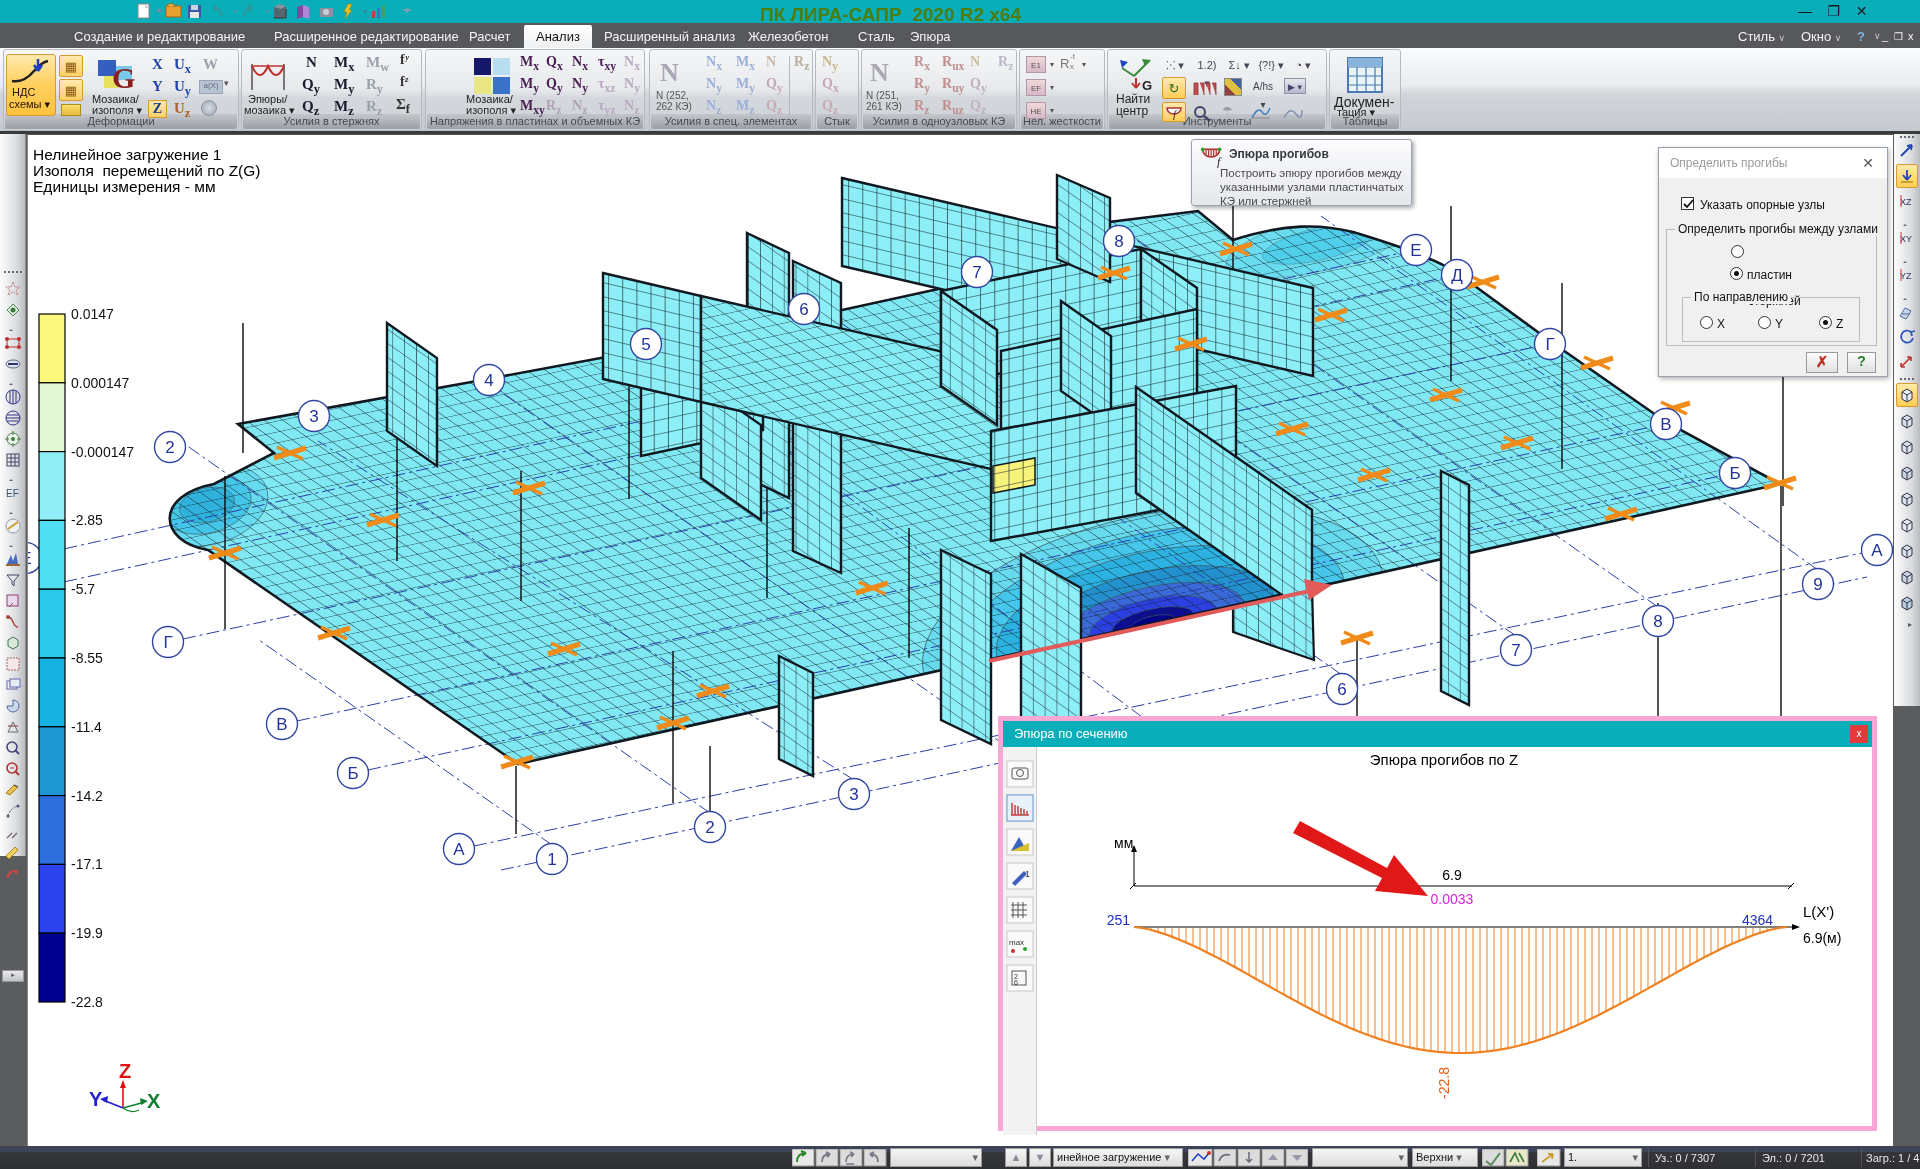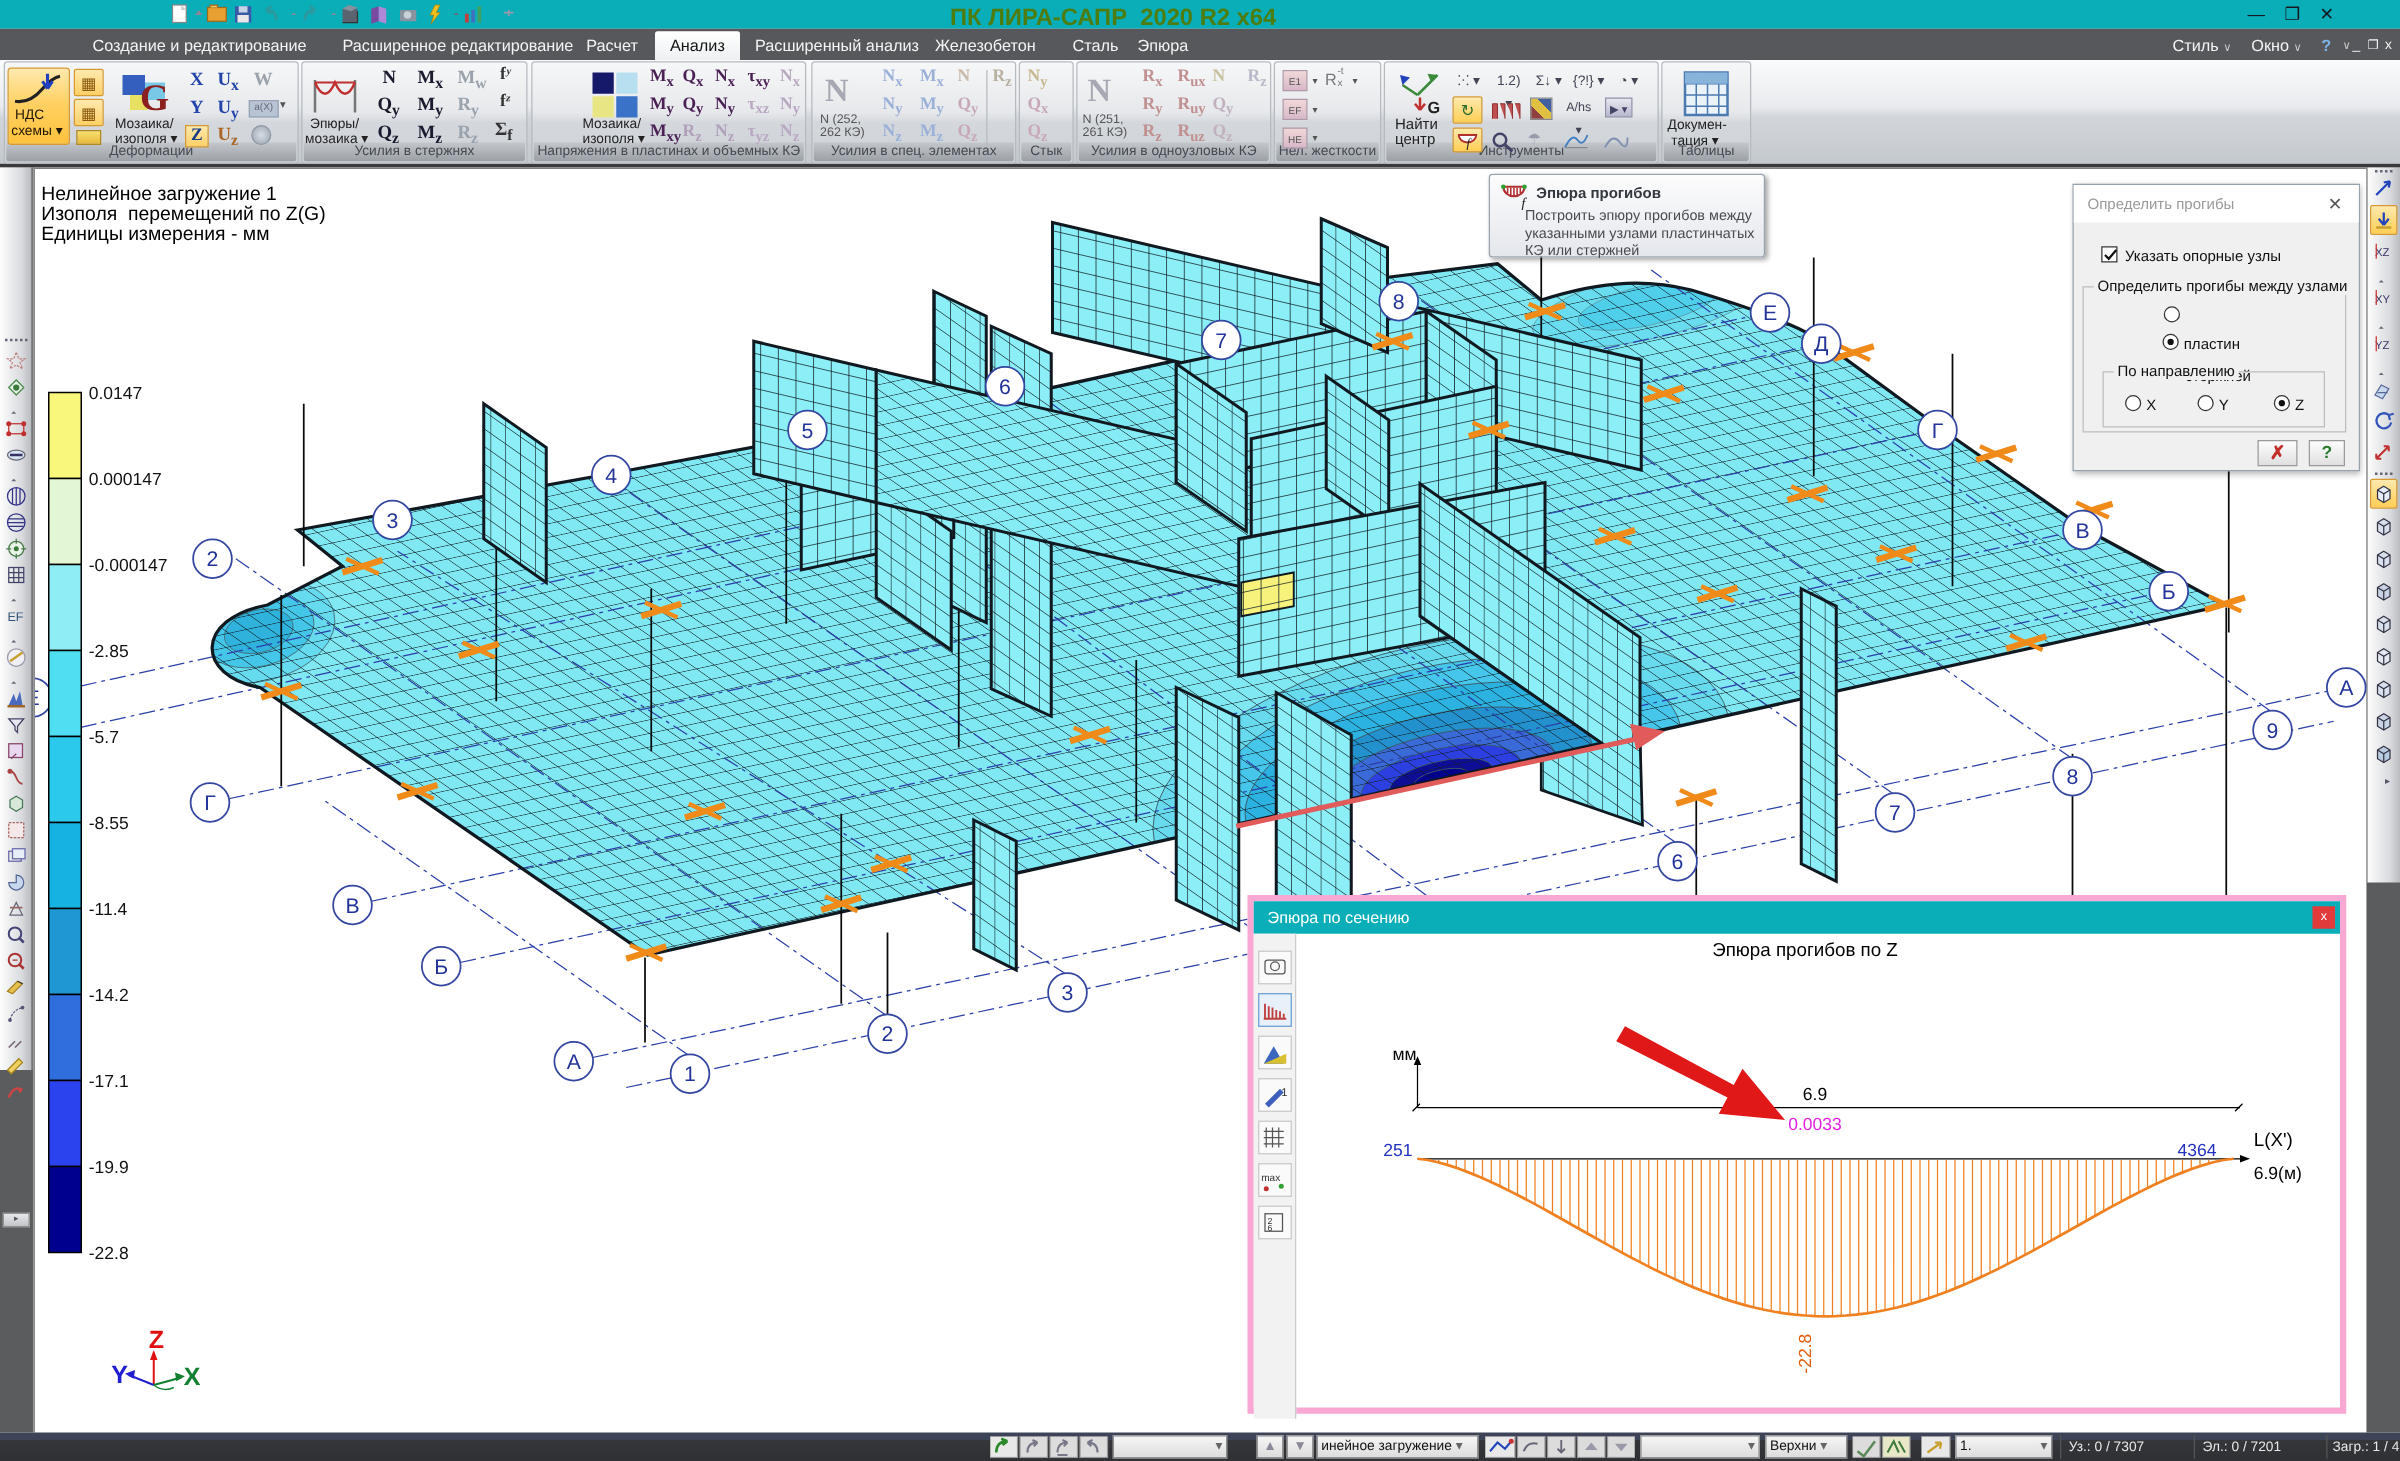--- a/index.html
+++ b/index.html
@@ -279,21 +279,21 @@
       <path d="M2,14 L20,14" stroke="#888" stroke-width="1"></path>
     </svg>
 <svg style="position:absolute;left:1282px;top:56px;" width="22" height="16" viewBox="0 0 22 16">
       <path d="M2,14 Q8,2 14,10 T20,6" fill="none" stroke="#8090b0" stroke-width="1.5"></path>
     </svg>
 <svg style="position:absolute;left:1346px;top:8px;" width="38" height="38" viewBox="0 0 38 38">
       <rect x="2" y="2" width="34" height="34" fill="#eaf2fa" stroke="#4a7ab0" stroke-width="2"></rect>
       <path d="M2,11 H36 M2,20 H36 M2,29 H36 M11,2 V36 M20,2 V36 M29,2 V36" stroke="#4a7ab0" stroke-width="1.2"></path>
       <rect x="2" y="2" width="34" height="9" fill="#88b4dc"></rect>
     </svg>
-<div style="position:absolute;left:1334px;top:46px;font-size:11px;color:#222;white-space:nowrap;">Докумен-</div>
+<div style="position:absolute;left:1334px;top:46px;font-size:14px;color:#222;white-space:nowrap;">Докумен-</div>
 <div style="position:absolute;left:1337px;top:58px;font-size:11px;color:#222;white-space:nowrap;">тация ▾</div>
   </div>
 <div class="abs" id="leftbar"></div>
 <div class="abs" id="leftbar-tools">
     <div style="position:absolute;left:4px;top:137px;width:18px;height:4px;border-top:2px dotted #667;"></div>
 <svg style="position:absolute;left:4px;top:146px;" width="18" height="18" viewBox="0 0 18 18">
       <path d="M9,2 l2,5 5,0 -4,3 2,5 -5,-3 -5,3 2,-5 -4,-3 5,0 z" fill="none" stroke="#c08080" stroke-width="1" stroke-dasharray="2 1"></path>
     </svg>
 <svg style="position:absolute;left:4px;top:167px;" width="18" height="18" viewBox="0 0 18 18">
       <path d="M3,9 l6,-6 6,6 -6,6 z" fill="#e8f0e8" stroke="#4a8a4a"></path>

